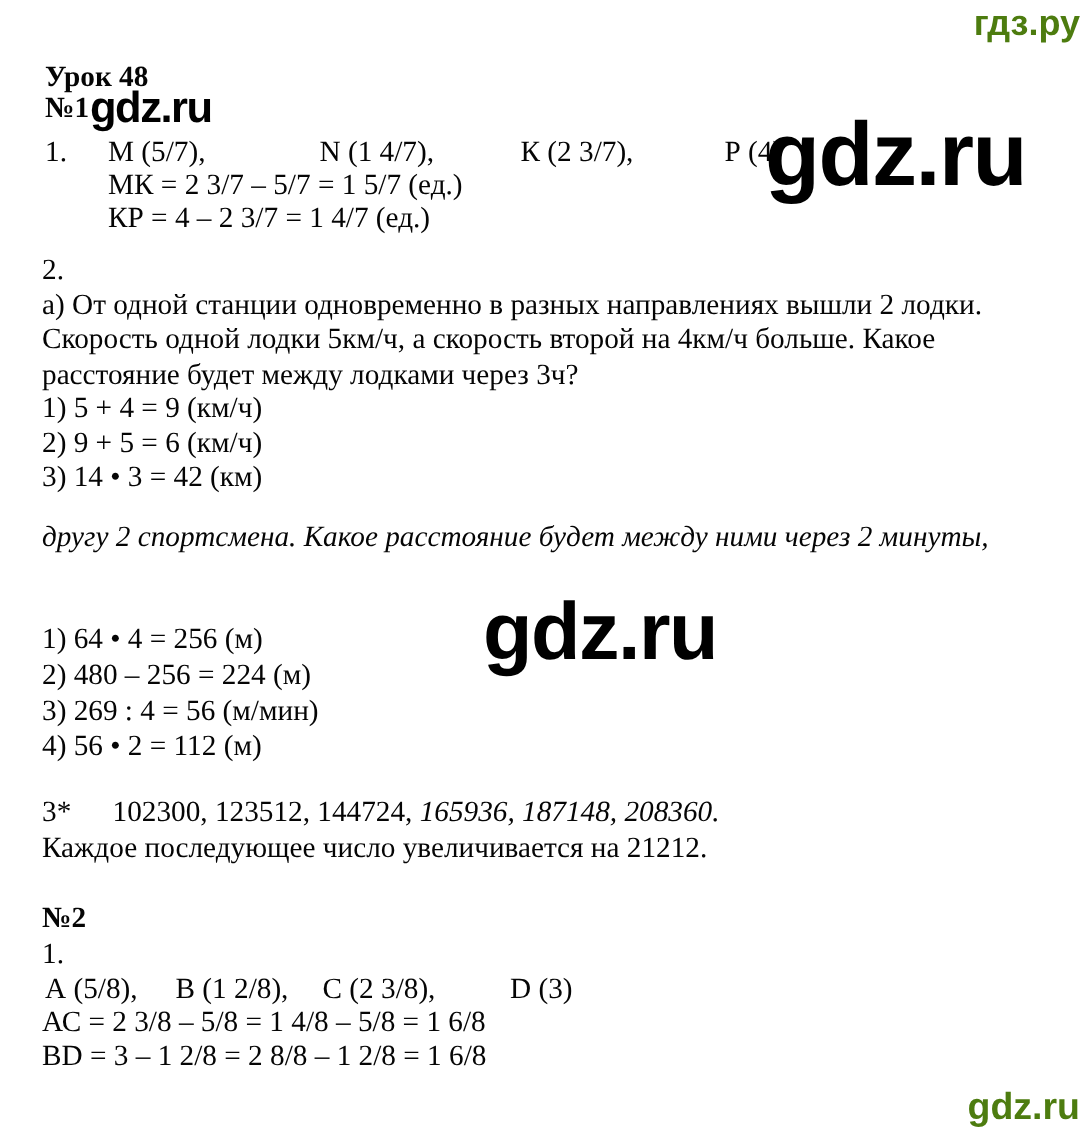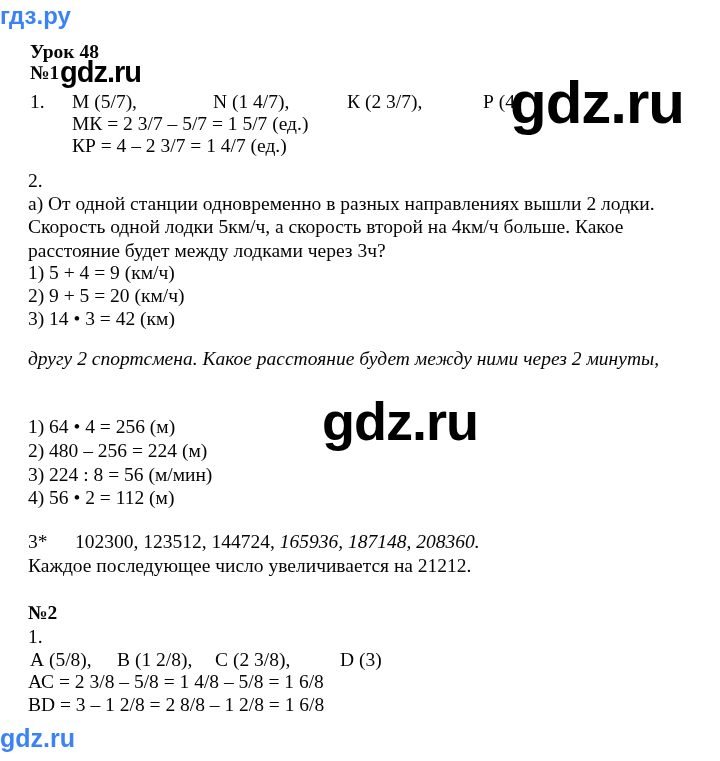--- a/index.html
+++ b/index.html
@@ -29,24 +29,24 @@
     line-height: 0.95;
     white-space: nowrap;
     letter-spacing: -1px;
   }
   .wm-small  { font-size: 29px; }
   .wm-mid    { font-size: 54px; }
   .wm-big    { font-size: 60px; }
   .logo {
     position: absolute;
     left: 0; right: 0;
-    text-align: left;
+    text-align: right;
     font-family: "Liberation Sans", sans-serif;
     font-weight: 700;
-    color: #3b82f6;
+    color: #4d7c0f;
     line-height: 1;
   }
   .logo-top    { top: 4px;  font-size: 24px; }
   .logo-bottom { top: 726px; font-size: 25px; }
 </style>
 </head>
 <body>
 
 <div class="page">
 
@@ -68,30 +68,30 @@
   <div class="line indent" style="top:113px;">МК = 2 3/7 – 5/7 = 1 5/7 (ед.)</div>
   <div class="line indent" style="top:135px;">КР = 4 – 2 3/7 = 1 4/7 (ед.)</div>
 
   <div class="line" style="top:170px; left:28px;">2.</div>
 
   <div class="line" style="top:193px; left:28px;">а) От одной станции одновременно в разных направлениях вышли 2 лодки.</div>
   <div class="line" style="top:216px; left:28px;">Скорость одной лодки 5км/ч, а скорость второй на 4км/ч больше. Какое</div>
   <div class="line" style="top:240px; left:28px;">расстояние будет между лодками через 3ч?</div>
 
   <div class="line" style="top:262px; left:28px;">1) 5 + 4 = 9 (км/ч)</div>
-  <div class="line" style="top:285px; left:28px;">2) 9 + 5 = 20 (км/ч)</div>
+  <div class="line" style="top:285px; left:28px;">2) 9 + 5 = 6 (км/ч)</div>
   <div class="line" style="top:308px; left:28px;">3) 14 • 3 = 42 (км)</div>
 
   <div class="line italic" style="top:348px; left:28px;">другу 2 спортсмена. Какое расстояние будет между ними через 2 минуты,</div>
 
   <div class="wm wm-mid" style="top:396px; left:322px;">gdz.ru</div>
 
   <div class="line" style="top:416px; left:28px;">1) 64 • 4 = 256 (м)</div>
   <div class="line" style="top:440px; left:28px;">2) 480 – 256 = 224 (м)</div>
-  <div class="line" style="top:464px; left:28px;">3) 224 : 8 = 56 (м/мин)</div>
+  <div class="line" style="top:464px; left:28px;">3) 269 : 4 = 56 (м/мин)</div>
   <div class="line" style="top:487px; left:28px;">4) 56 • 2 = 112 (м)</div>
 
   <div class="line" style="top:531px; left:28px;">3*</div>
   <div class="line" style="top:531px; left:75px;"><span>102300, 123512, 144724,</span> <span class="italic">165936, 187148, 208360.</span></div>
   <div class="line" style="top:555px; left:28px;">Каждое последующее число увеличивается на 21212.</div>
 
   <div class="line bold" style="top:602px; left:28px;">№2</div>
   <div class="line" style="top:626px; left:28px;">1.</div>
 
   <div class="line" style="top:649px; left:30px;">А (5/8),</div>

